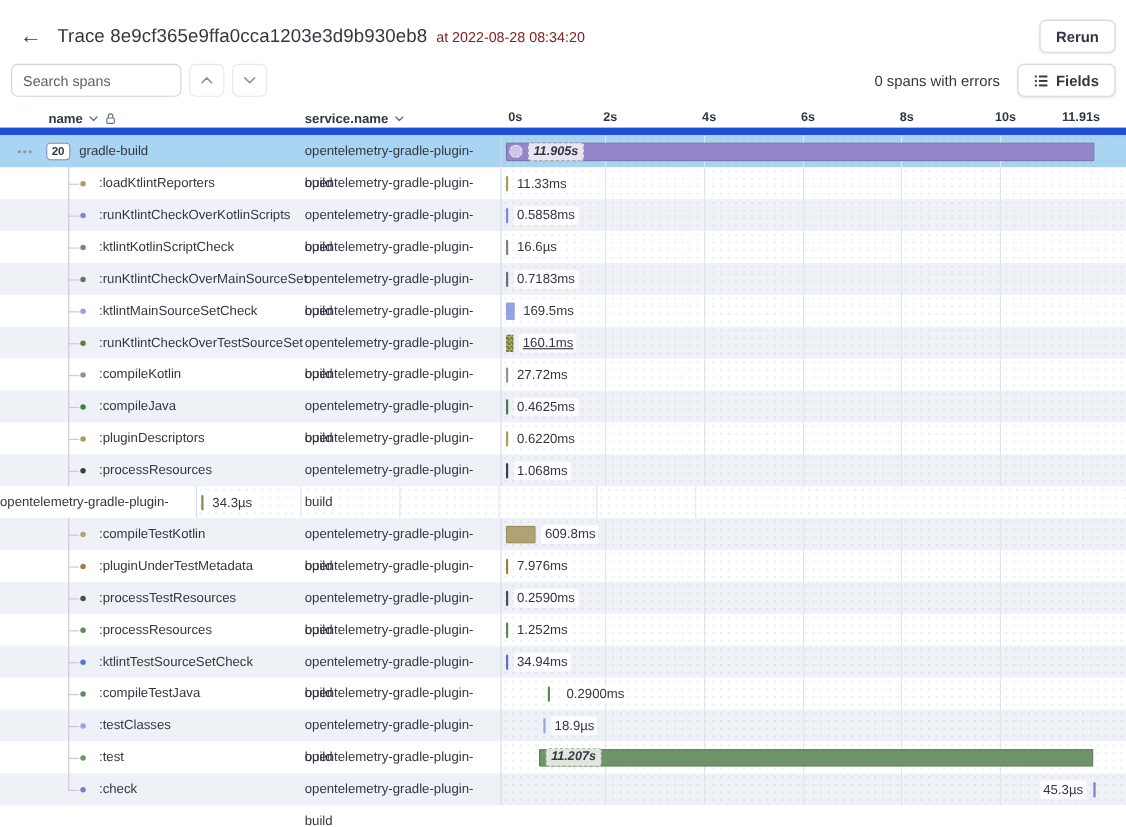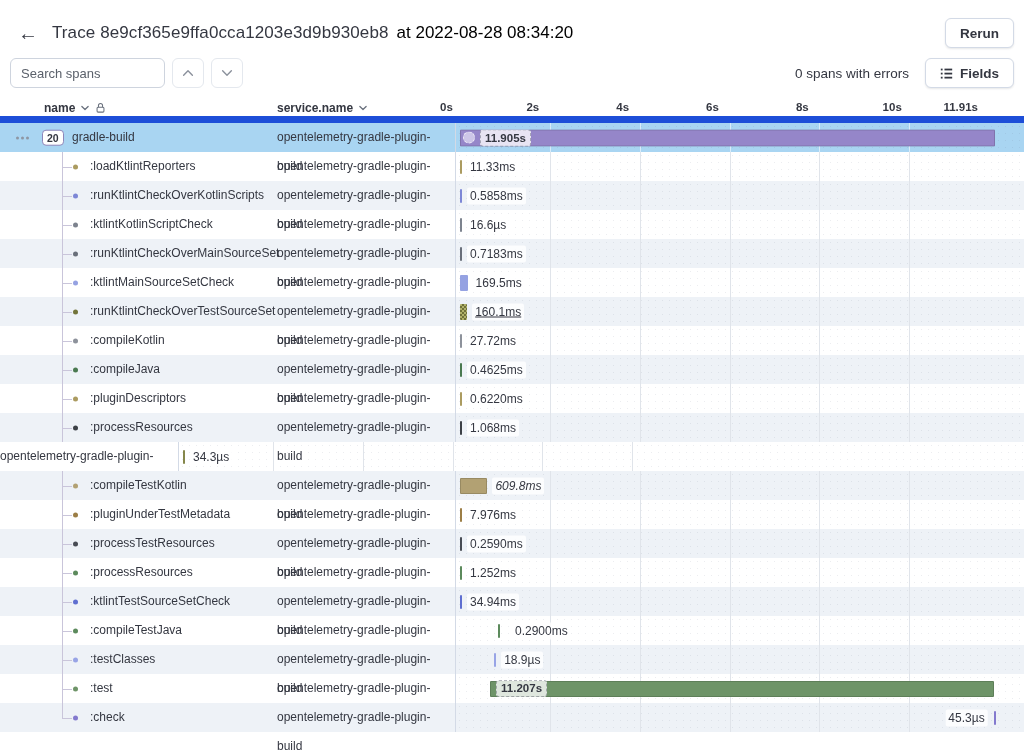--- a/index.html
+++ b/index.html
@@ -4,21 +4,21 @@
 <style>
   * { margin:0; padding:0; box-sizing:border-box; }
   html,body { width:1024px; height:752px; background:#fff; overflow:hidden;
     font-family:"Liberation Sans","DejaVu Sans",sans-serif; color:#343741; }
 
   
   .page-header { display:flex; align-items:center; padding:18px 10px 10px 14px; height:58px; }
   .back-btn { border:none; background:none; cursor:pointer; font-size:20px; line-height:1;
     color:#343741; margin-right:10px; padding:2px 4px; }
   .trace-title { font-size:17px; font-weight:500; letter-spacing:.1px; }
-  .trace-ts { font-size:17px; color:#000000; margin-left:8px; font-weight:400; }
+  .trace-ts { font-size:13px; color:#7f1d1d; margin-left:8px; font-weight:400; }
   .btn { background:#fff; border:1px solid #d3dae6; border-radius:6px; height:30px;
     padding:0 14px; font-size:13.5px; font-weight:600; color:#343741; cursor:pointer;
     box-shadow:0 1px 2px rgba(52,55,65,.12); display:inline-flex; align-items:center; gap:7px;
     font-family:inherit; }
   .rerun { margin-left:auto; }
 
   
   .toolbar { display:flex; align-items:center; padding:0 10px 8px 10px; height:38px; }
   .search-input { width:155px; height:30px; border:1px solid #ced4de; border-radius:6px;
     padding:0 10px; font-size:13px; color:#343741; font-family:inherit; background:#fff; }
@@ -26,21 +26,21 @@
   .nav-btn { width:32px; height:30px; margin-left:7px; background:#fff;
     border:1px solid #e4e8ee; border-radius:6px; display:inline-flex; align-items:center;
     justify-content:center; cursor:pointer; }
   .errors-label { margin-left:auto; font-size:13.5px; }
   .fields-btn { margin-left:16px; margin-right:0; }
 
   
   .thead { position:relative; height:27px; border-bottom:7px solid #1d4ed8; font-size:12px; font-weight:700; }
   .col-name { position:absolute; left:44px; top:5px; display:flex; align-items:center; gap:5px; cursor:pointer; }
   .col-service { position:absolute; left:277px; top:5px; display:flex; align-items:center; gap:5px; cursor:pointer; }
-  .axis { position:absolute; left:443px; top:5px; width:535px; height:16px;text-align:right; }
+  .axis { position:absolute; left:465px; top:5px; width:535px; height:16px;text-align:right; }
   .tick { position:absolute; top:0; transform:translateX(-50%); font-size:11.5px; font-weight:700; white-space:nowrap; }
   .tick.first { transform:translateX(-3px); }
   .tick.last { transform:translateX(-100%); }
 
   
   .rows { position:relative; }
   .row { display:flex; height:29px; position:relative; cursor:pointer; }
   .row.alt { background:#eef2f7; }
   .row.selected { background:#a9d5f2; }
   .name-cell { width:277px; position:relative; flex:none; }
@@ -61,21 +61,21 @@
   .row.root .span-name { left:72px; }
   .ellipsis-icon { position:absolute; left:16px; top:50%; transform:translateY(-50%);
     display:flex; gap:2px; }
   .ellipsis-icon i { width:3px; height:3px; border-radius:50%; background:#8e96a3; display:block; }
   .count-badge { position:absolute; left:42px; top:50%; transform:translateY(-50%);
     border:1px solid #8d86ba; border-radius:4px; background:#fff; font-size:10.5px;
     font-weight:700; padding:1px 4px; line-height:1.2; }
 
   
   .bar { position:absolute; top:50%; transform:translateY(-50%); border-radius:1px;
-    display:flex; align-items:center; }
+    display:flex; align-items:center;font-style:italic; }
   .bar.textured { background-image:radial-gradient(circle, rgba(255,255,255,.28) 1px, transparent 1.1px);
     background-size:5px 5px; }
   .bar.checker { background-image:repeating-conic-gradient(#6f7139 0% 25%, #b1b26a 0% 50%);
     background-size:4px 4px; }
   .bar-circle-icon { width:12px; height:12px; border-radius:50%; background:#cdc6e8;
     border:1px dashed #efeaf8; margin-left:2px; flex:none; }
   .pill { background:rgba(255,255,255,.78); border:1px dashed rgba(60,65,80,.38);
     border-radius:3px; padding:0 4px; font-size:11.5px; font-weight:700; margin-left:5px;
     line-height:15px; white-space:nowrap; }
   .dur { position:absolute; top:50%; transform:translateY(-50%); font-size:12px;
@@ -385,21 +385,21 @@
       <span class="span-name">:compileTestKotlin</span>
     </div>
     <div class="service-cell">opentelemetry-gradle-plugin-build</div>
     <div class="timeline-cell">
         <div class="gridline" style="left: 93.8405px;"></div>
         <div class="gridline" style="left: 183.681px;"></div>
         <div class="gridline" style="left: 273.521px;"></div>
         <div class="gridline" style="left: 363.362px;"></div>
         <div class="gridline" style="left: 453.202px;"></div>
         <div class="bar textured" style="left: 4px; width: 27.3924px; height: 16px; background: rgb(178, 161, 115); border: 1px solid rgba(0, 0, 0, 0.14);"></div>
-        <span class="dur" style="left: 36.3924px; font-style: italic;">609.8ms</span>
+        <span class="dur" style="left: 36.3924px;">609.8ms</span>
       </div>
   </div>
     <div class="row">
     <div class="name-cell">
       <span class="vline"></span>
       <span class="hline"></span>
       <span class="tree-dot" style="background: rgb(156, 126, 70);"></span>
 
       <span class="span-name">:pluginUnderTestMetadata</span>
     </div>

